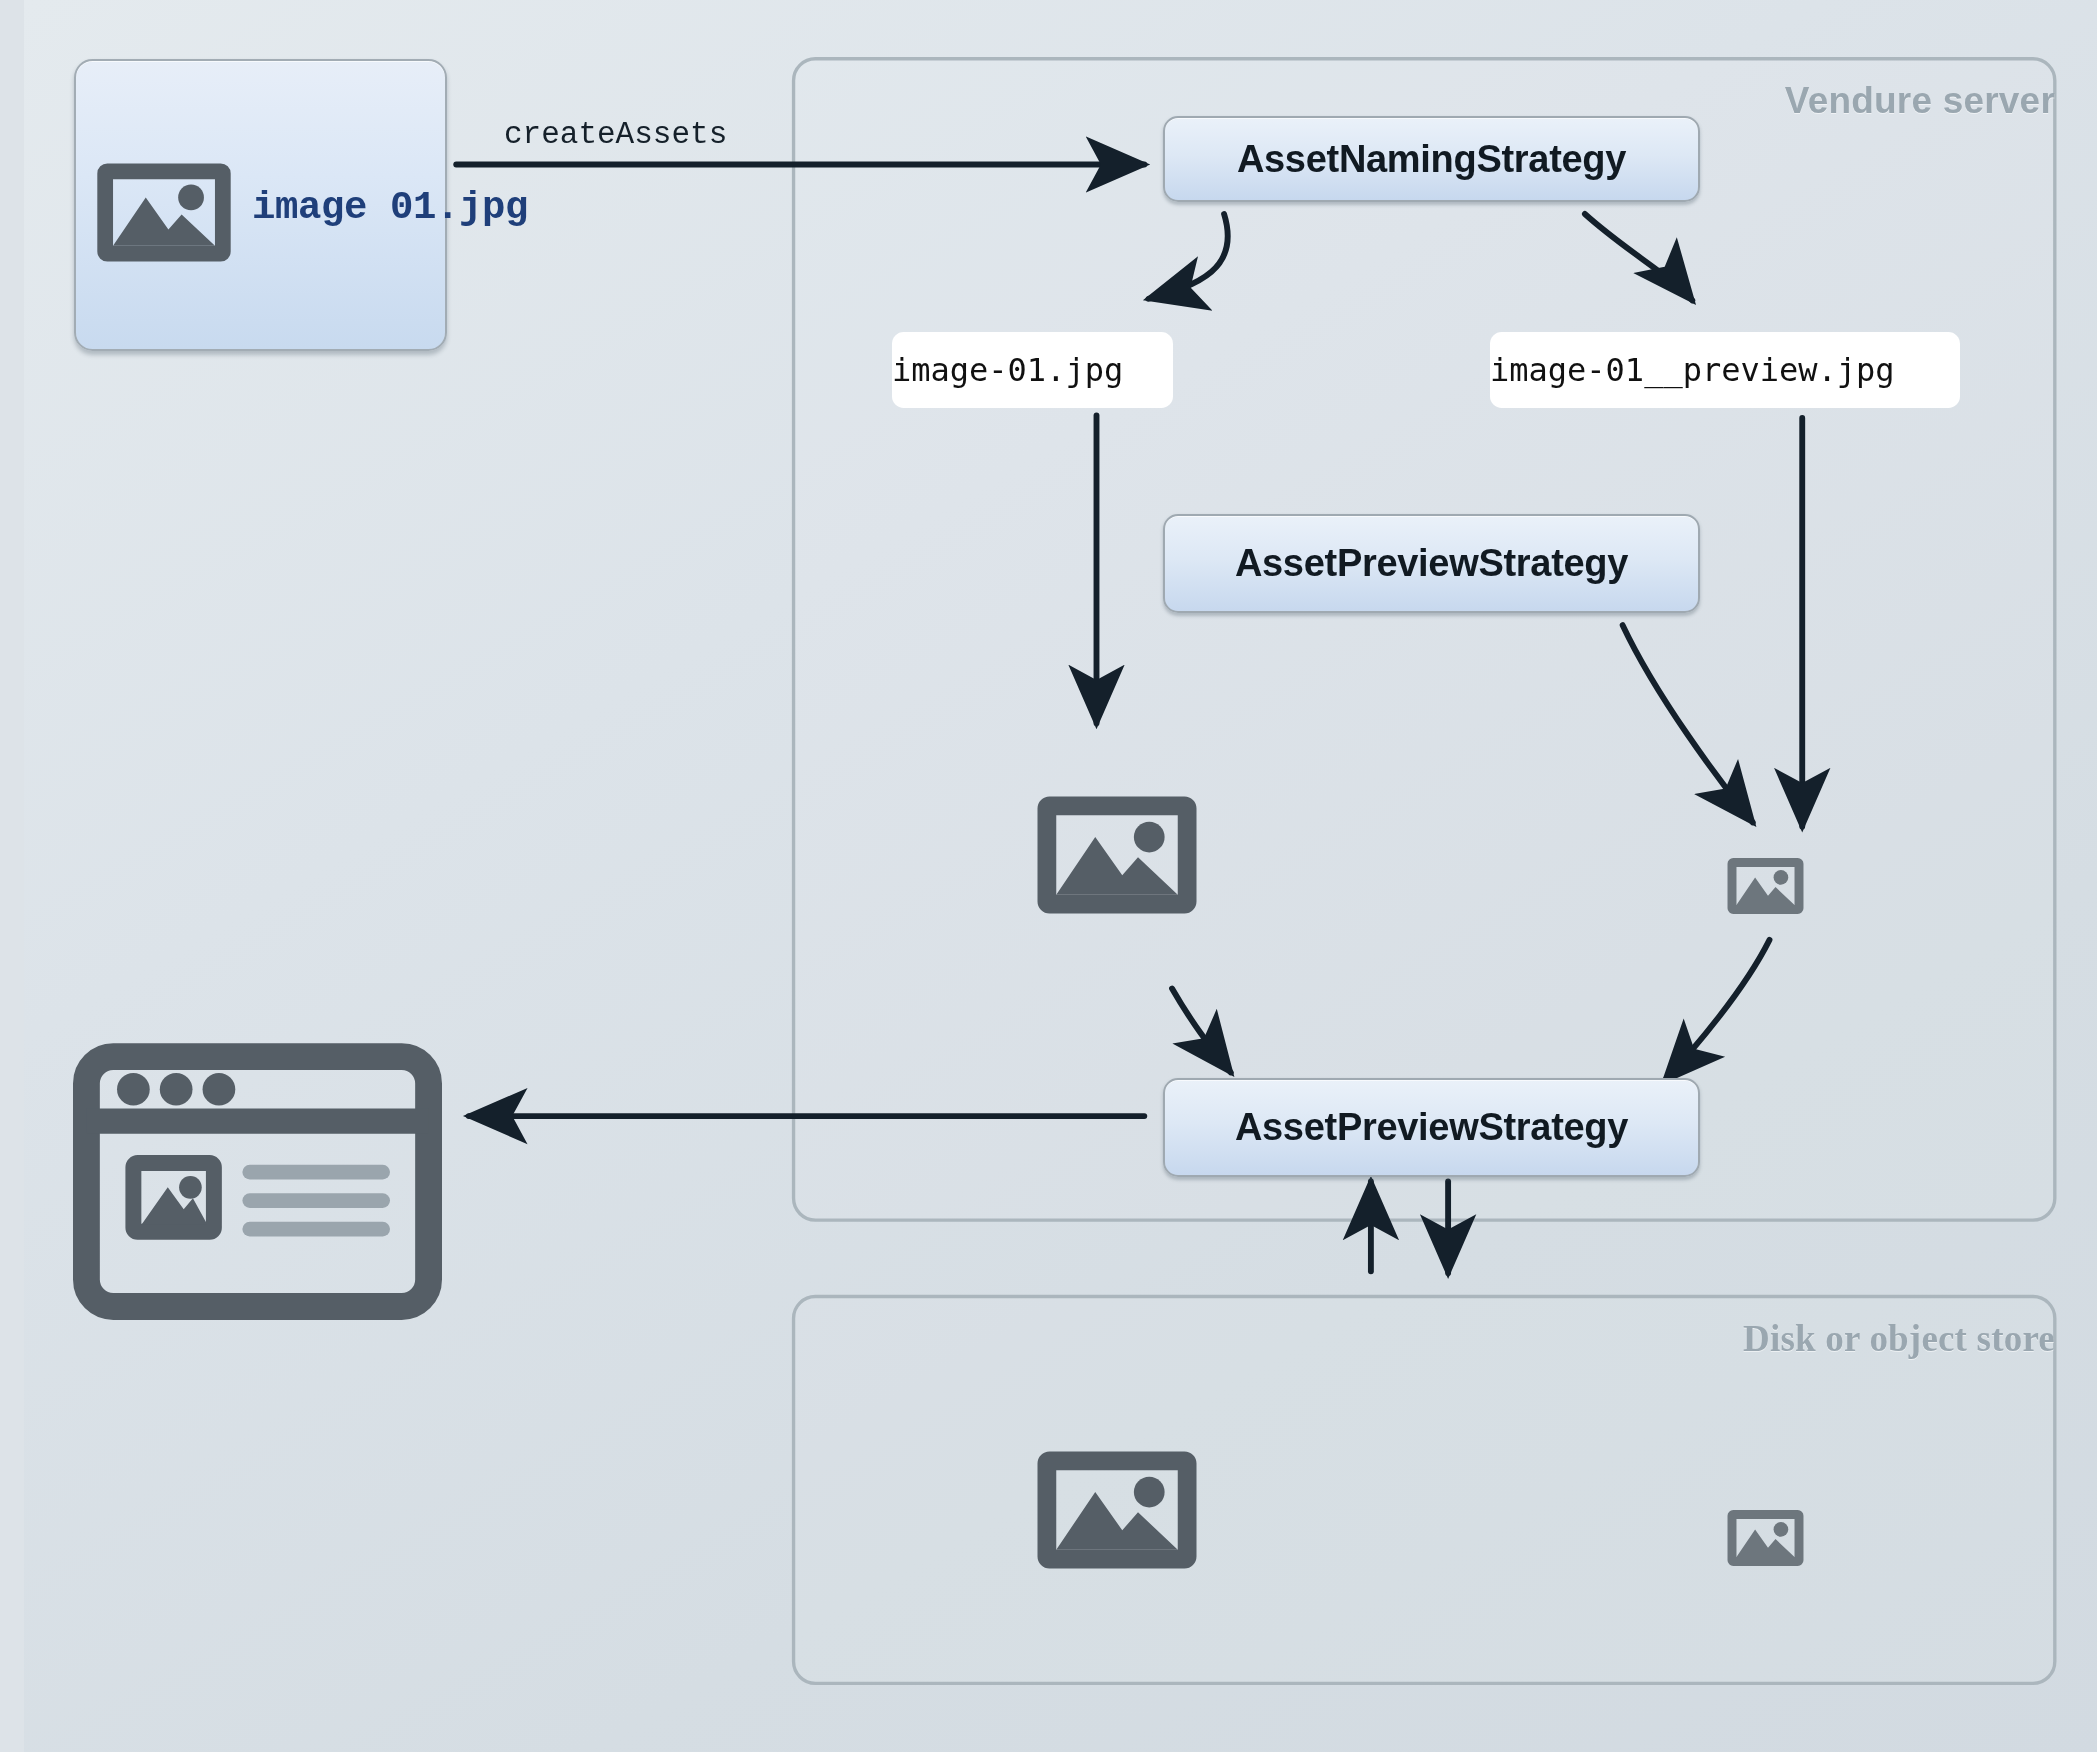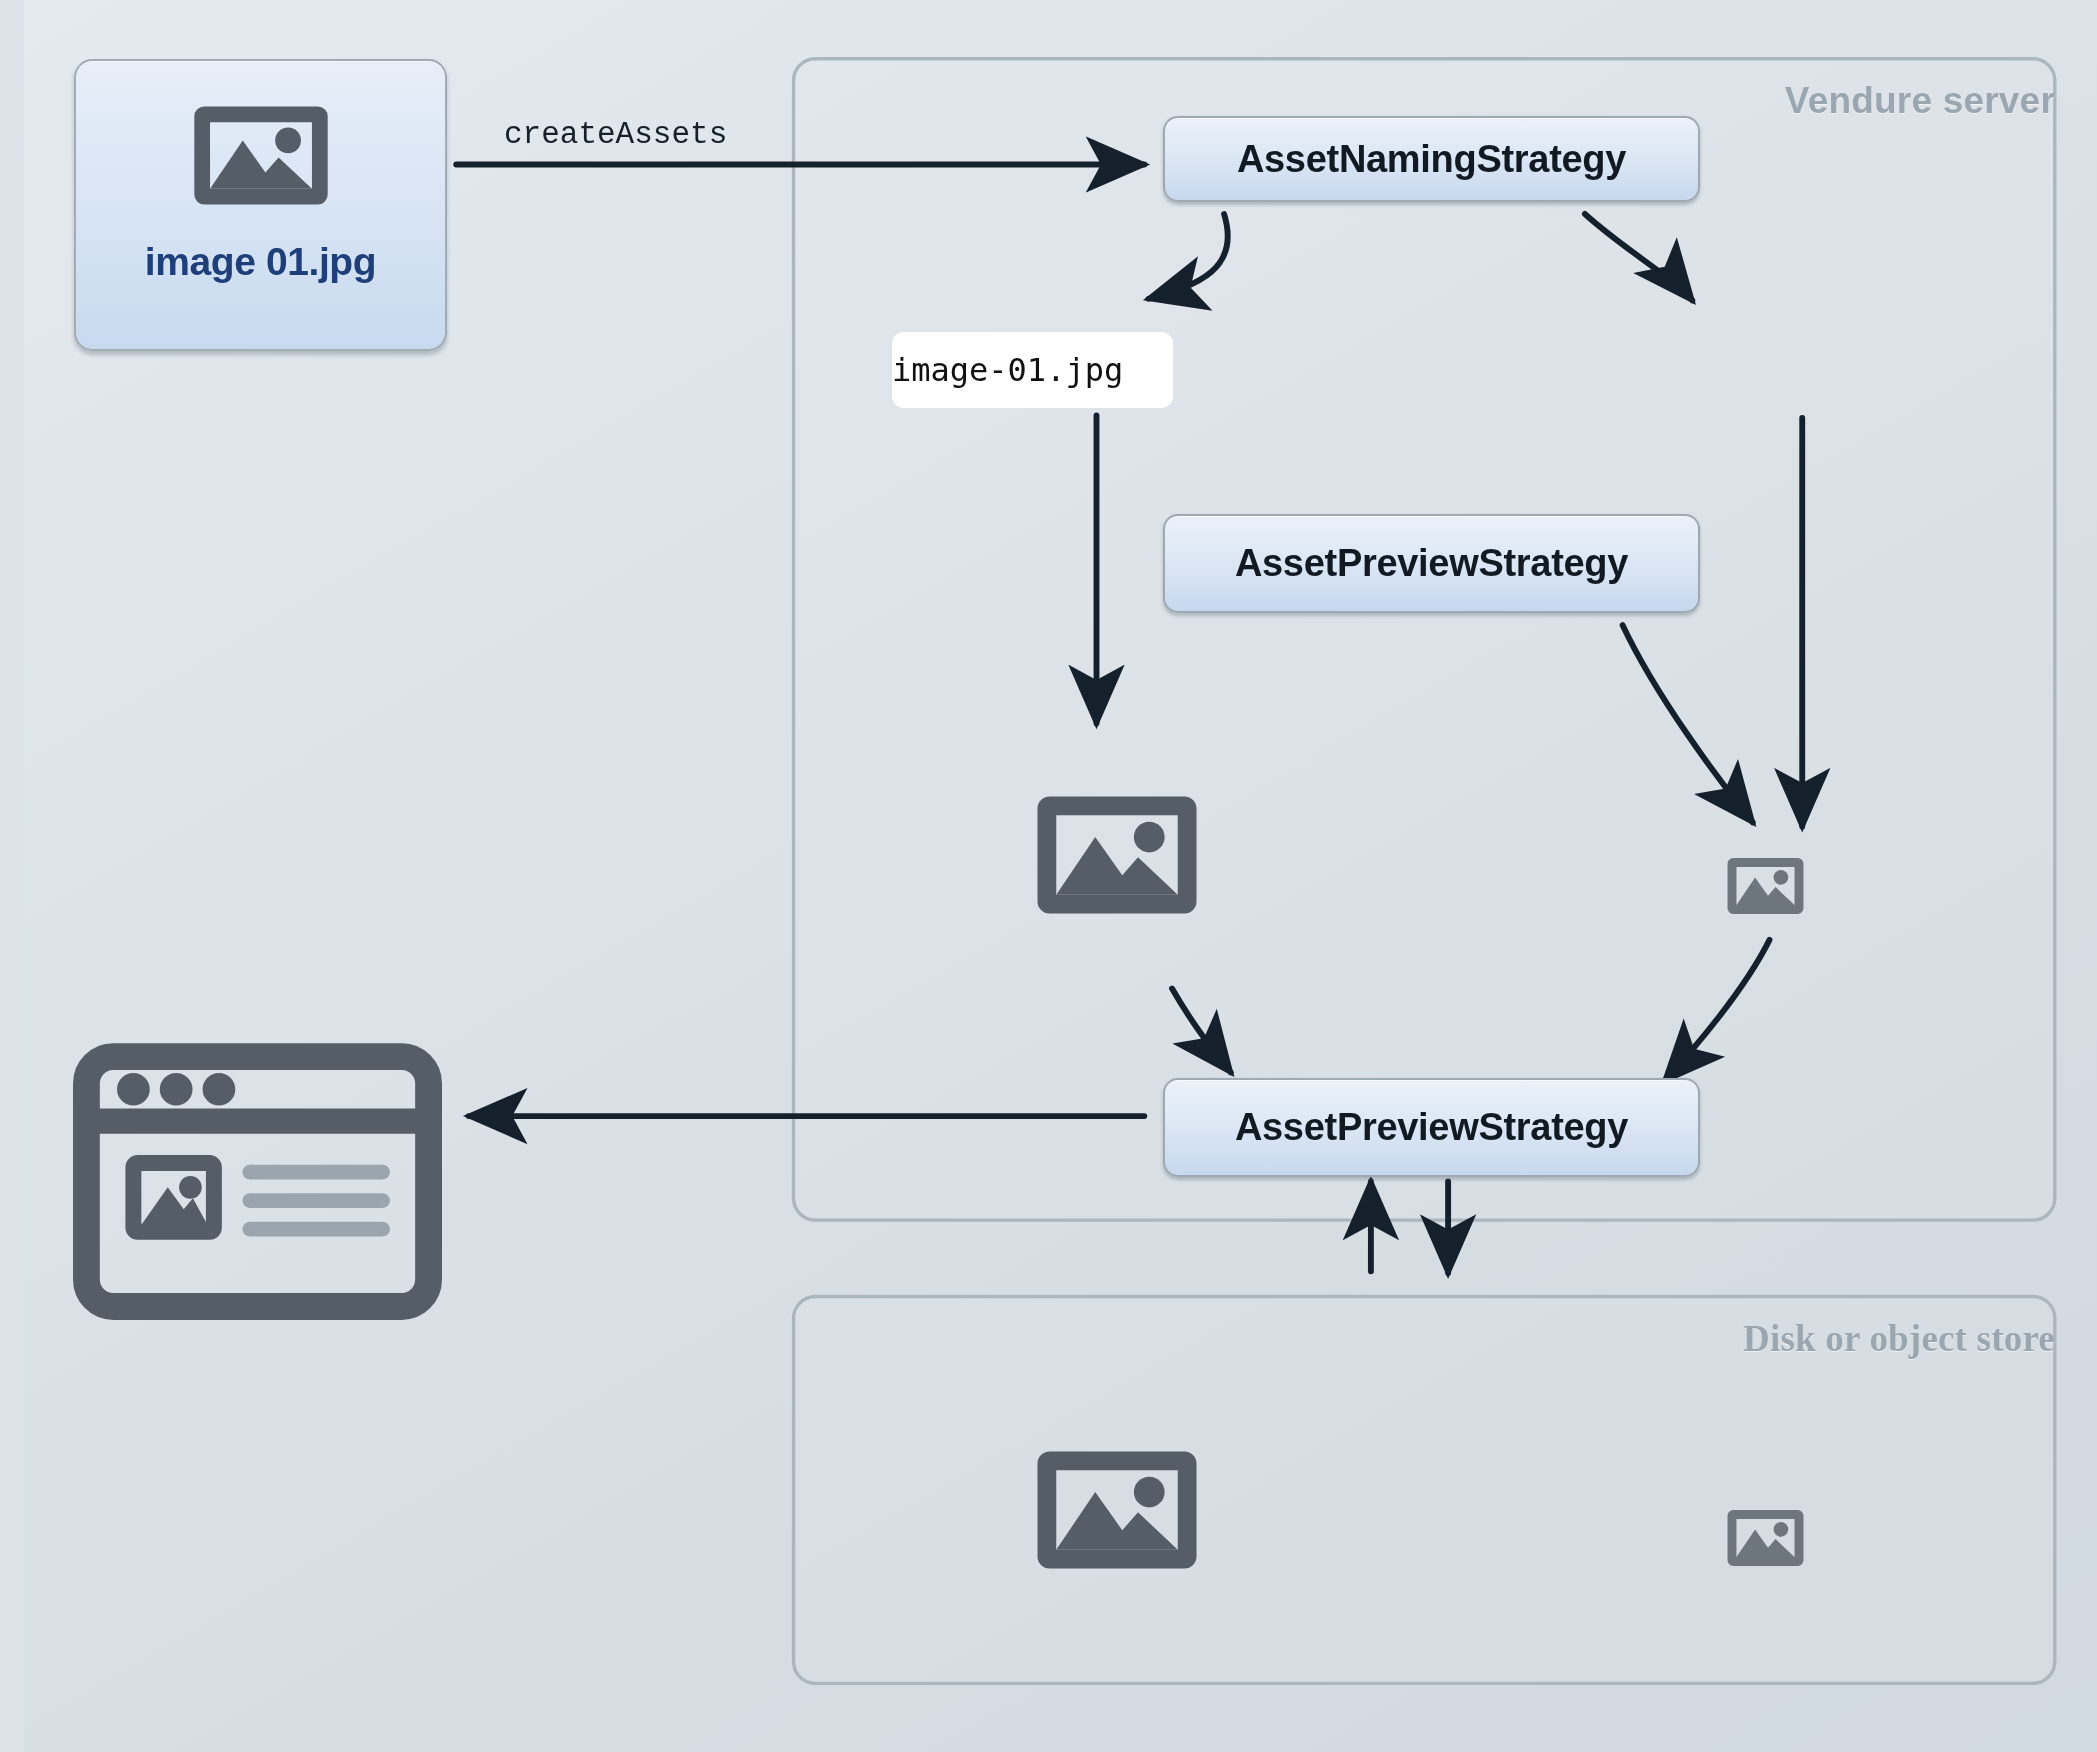--- a/index.html
+++ b/index.html
@@ -72,23 +72,24 @@
 
   
   .assetcard {
     position: absolute;
     box-sizing: border-box;
     border: 2.5px solid #a2acb4;
     border-radius: 18.5px;
     background: linear-gradient(180deg, #e7eef8 0%, #dbe7f6 40%, #c8daef 100%);
     box-shadow: 0 3.4px 4.2px rgba(70,85,100,0.30), inset 0 0.8px 0 rgba(255,255,255,0.9);
     display: flex;
-    flex-direction: column;
+    flex-direction: row;
     align-items: center;
     justify-content: flex-start;
+    font-family: Liberation Mono, monospace;
   }
   .assetcard .ac-icon { margin-top: 18.5px; }
   .assetcard .ac-label {
     margin-top: 6.7px;
     font-weight: bold;
     font-size: 39px;
     color: #1f3f7a;
     letter-spacing: -0.4px;
     white-space: nowrap;
   }
@@ -172,20 +173,23 @@
   </div>
 
   <div class="strategy" style="left:1139px; top:1078px; width:537px; height:99px;">
     <span>AssetPreviewStrategy</span>
   </div>
 
   <div class="filechip" style="left:868px; top:332px; width:281px; height:76px;">
     <span>image-01.jpg</span>
   </div>
 
+  <div class="filechip" style="left:1466px; top:332px; width:470px; height:76px;">
+    <span>image-01__preview.jpg</span>
+  </div>
 
   <div class="iconwrap" style="left:49px; top:1043px;">
     <svg width="369" height="277" viewBox="0 0 44 33" aria-hidden="true">
       <rect x="1.6" y="1.6" width="40.8" height="29.8" rx="3.2" ry="3.2" fill="none" stroke="#555e66" stroke-width="3.2"></rect>
       <path d="M1.6 9.3 H42.4" stroke="#555e66" stroke-width="3.0"></path>
       <circle cx="7.2" cy="5.5" r="1.95" fill="#555e66"></circle>
       <circle cx="12.3" cy="5.5" r="1.95" fill="#555e66"></circle>
       <circle cx="17.4" cy="5.5" r="1.95" fill="#555e66"></circle>
       <g>
         <rect x="7.2" y="14.3" width="9.6" height="8.2" rx="0.5" fill="none" stroke="#555e66" stroke-width="1.9"></rect>

